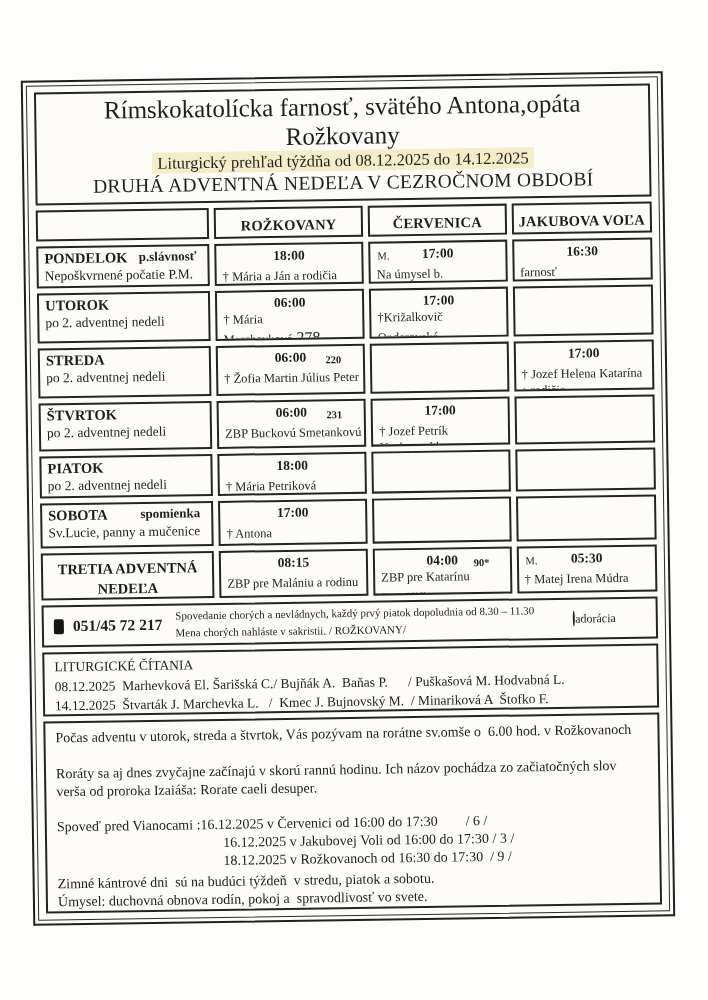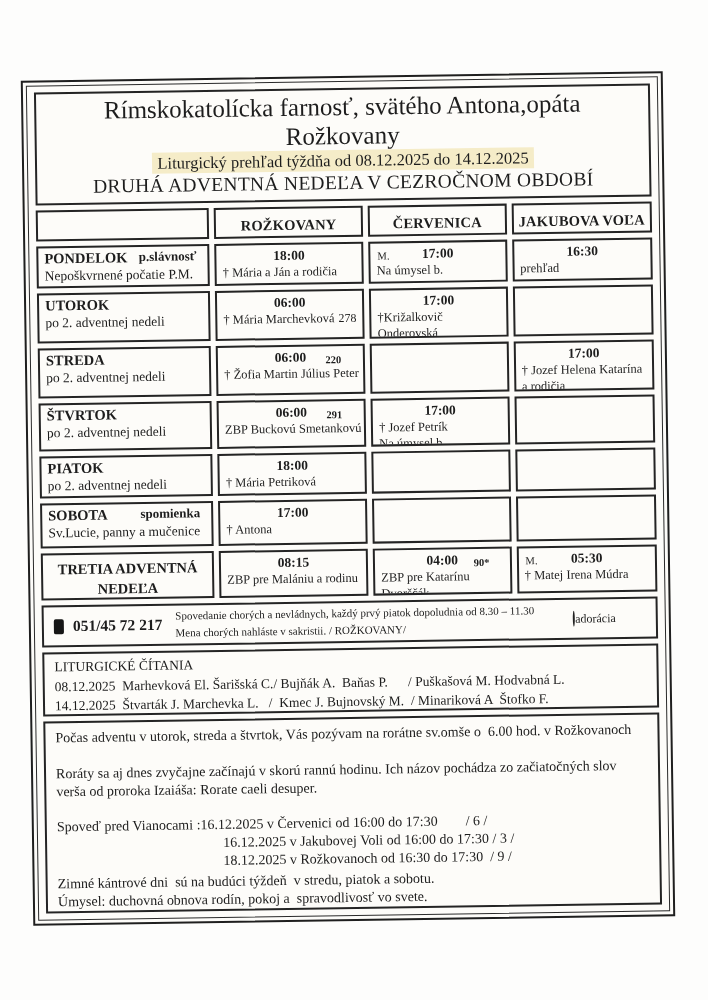--- a/index.html
+++ b/index.html
@@ -30,21 +30,21 @@
   .day-cell{padding:2px 5px 0 6px;}
   .day-top{display:flex;justify-content:space-between;font-weight:bold;font-size:14.5px;padding-right:6px;line-height:1.2;}
   .day-note{font-size:13px;}
   .day-sub{font-size:13.5px;line-height:1.25;}
   .center-day{text-align:center;font-weight:bold;font-size:14.5px;padding-top:5px;line-height:1.35;}
   .mass-cell{position:relative;padding-top:2px;}
   .time-row{position:relative;text-align:center;font-weight:bold;font-size:13.5px;height:18px;line-height:17px;}
   .mprefix{position:absolute;left:7px;top:2px;font-size:10.5px;font-weight:normal;}
   .mnum{position:absolute;right:15%;top:3px;font-size:10.5px;font-weight:bold;}
   .mline{font-size:12.5px;padding-left:6px;line-height:1.22;}
-  .mref{font-size:12px;margin-left:4px;}
+  .mref{font-size:16px;margin-left:4px;}
 
   
   .phone-box{border:2px solid #242424;display:flex;align-items:center;padding:2px 10px;gap:9px;height:42px;box-sizing:border-box;flex:0 0 auto;}
   .phone-icon{width:10px;height:15px;background:#161616;border-radius:2px;flex:0 0 auto;}
   .phone-num{font-weight:bold;font-size:15.5px;white-space:nowrap;}
   .phone-info{font-size:11px;line-height:1.55;padding-left:4px;}
   .adoracia{margin-left:auto;margin-right:30px;text-align:center;font-size:12px;}
   .host-circle{width:8px;height:6px;border:1.5px solid #222;border-radius:50%;margin:0 auto 2px 6px;}
 
   
@@ -93,21 +93,21 @@
             <div class="mline"><span>† Mária a Ján a rodičia</span><span class="mref"></span></div>
             <div class="mline"></div>
           </div>
           <div class="cell mass-cell">
             <div class="time-row"><span class="mprefix">M.</span><span>17:00</span><span class="mnum"></span></div>
             <div class="mline"><span>Na úmysel b.</span><span class="mref"></span></div>
             <div class="mline"></div>
           </div>
           <div class="cell mass-cell">
             <div class="time-row"><span class="mprefix"></span><span>16:30</span><span class="mnum"></span></div>
-            <div class="mline"><span>prehľad</span><span class="mref"></span></div>
+            <div class="mline"><span>farnosť</span><span class="mref"></span></div>
             <div class="mline"></div>
           </div>
 
           <div class="cell day-cell">
             <div class="day-top">
                 <span>UTOROK</span>
                 <span class="day-note"></span>
               </div>
             <div class="day-sub">po 2. adventnej nedeli</div>
           </div>
@@ -143,21 +143,21 @@
           </div>
 
           <div class="cell day-cell">
             <div class="day-top">
                 <span>ŠTVRTOK</span>
                 <span class="day-note"></span>
               </div>
             <div class="day-sub">po 2. adventnej nedeli</div>
           </div>
           <div class="cell mass-cell">
-            <div class="time-row"><span class="mprefix"></span><span>06:00</span><span class="mnum">291</span></div>
+            <div class="time-row"><span class="mprefix"></span><span>06:00</span><span class="mnum">231</span></div>
             <div class="mline"><span>ZBP Buckovú  Smetankovú</span><span class="mref"></span></div>
             <div class="mline"></div>
           </div>
           <div class="cell mass-cell">
             <div class="time-row"><span class="mprefix"></span><span>17:00</span><span class="mnum"></span></div>
             <div class="mline"><span>† Jozef Petrík</span><span class="mref"></span></div>
             <div class="mline">Na úmysel b.</div>
           </div>
           <div class="cell mass-cell"></div>
 

